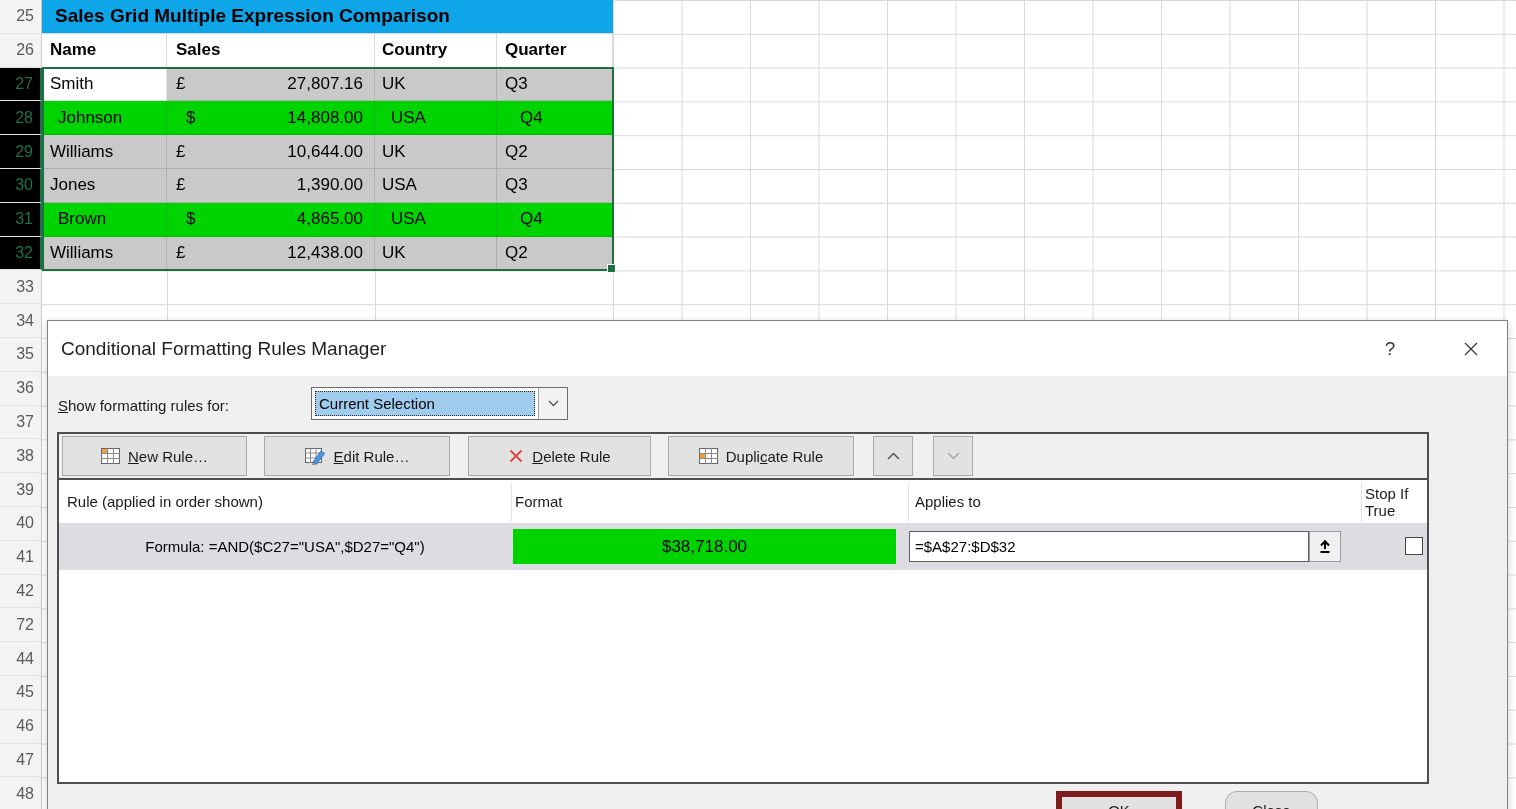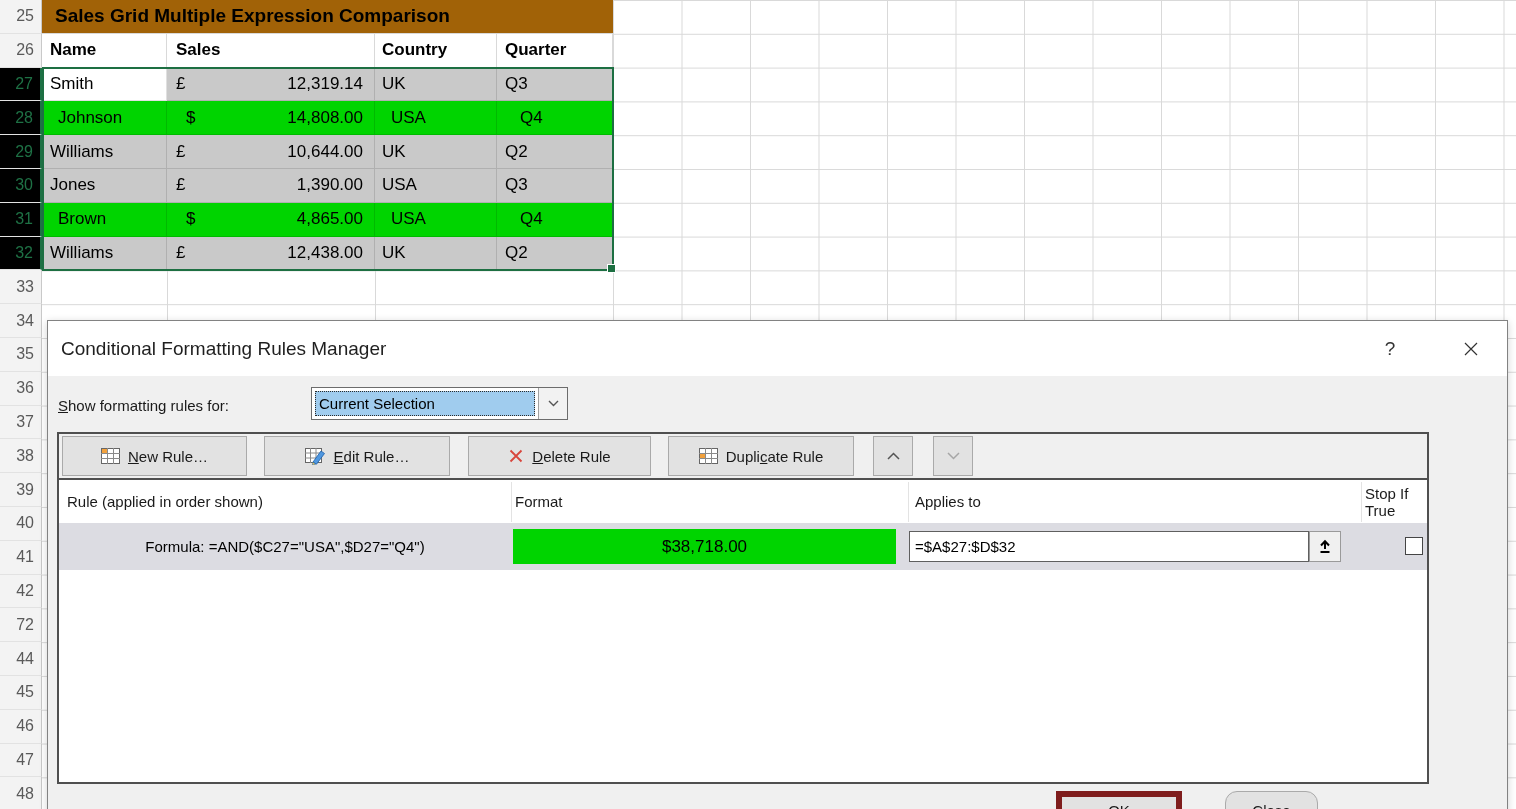--- a/index.html
+++ b/index.html
@@ -14,21 +14,21 @@
   .vl{position:absolute;top:0;width:1px;height:809px;background:#d9d9d9;z-index:0;}
   .vl.a{left:167px}.vl.b{left:375px}.vl.c{left:497px}
 
   .rowheaders{position:absolute;left:0;top:0;width:42px;z-index:2;}
   .rh{box-sizing:border-box;height:33.8px;display:flex;align-items:center;justify-content:flex-end;
     padding-right:7px;font-size:16px;color:#5a5a5a;background:#f3f3f3;
     border-right:1px solid #c9c9c9;border-bottom:1px solid #e2e2e2;}
   .rh.sel{color:#1e7145;background:#000000;border-right:2px solid #1e7145;}
 
   .sheet-table{position:absolute;left:42px;top:0;z-index:2;}
-  .t-title{box-sizing:border-box;width:571px;height:33.8px;background:#a16207;border-bottom:1px solid #d9d9d9;
+  .t-title{box-sizing:border-box;width:571px;height:33.8px;background:#0ea5e9;border-bottom:1px solid #d9d9d9;
     font-size:19px;font-weight:bold;color:#000;display:flex;align-items:center;padding-left:13px;}
   .t-row{display:flex;width:571px;}
   .c{box-sizing:border-box;height:33.8px;display:flex;align-items:center;font-size:17px;color:#000;
     border-right:1px solid rgba(0,0,0,.12);border-bottom:1px solid rgba(0,0,0,.12);background:#c9c9c9;}
   .t-head .c{background:#fff;font-weight:bold;border-right:1px solid #d9d9d9;border-bottom:1px solid #d9d9d9;}
   .c.name{width:125px;padding-left:8px;}
   .c.sales{width:208px;justify-content:space-between;padding-left:9px;padding-right:11px;}
   .c.country{width:122px;padding-left:7px;}
   .c.quarter{width:116px;padding-left:8px;}
   .c.white{background:#fff;}
@@ -145,21 +145,21 @@
     <div class="t-row t-head">
       <div class="c name">Name</div>
       <div class="c sales">Sales</div>
       <div class="c country">Country</div>
       <div class="c quarter">Quarter</div>
     </div>
     <div class="t-row">
       <div class="c name white">Smith</div>
       <div class="c sales">
           <span>£</span>
-          <span>12,319.14</span>
+          <span>27,807.16</span>
         </div>
       <div class="c country">UK</div>
       <div class="c quarter">Q3</div>
     </div>
     <div class="t-row row-hl">
       <div class="c name">Johnson</div>
       <div class="c sales">
           <span>$</span>
           <span>14,808.00</span>
         </div>

